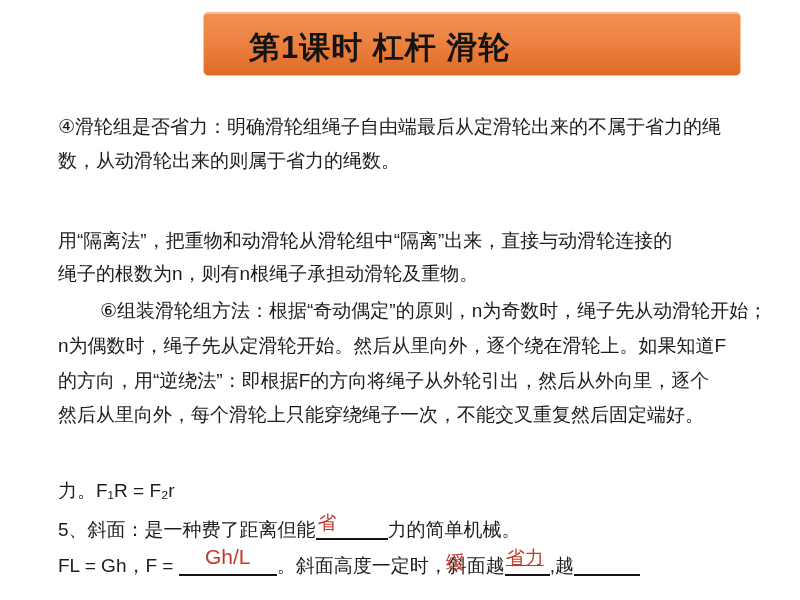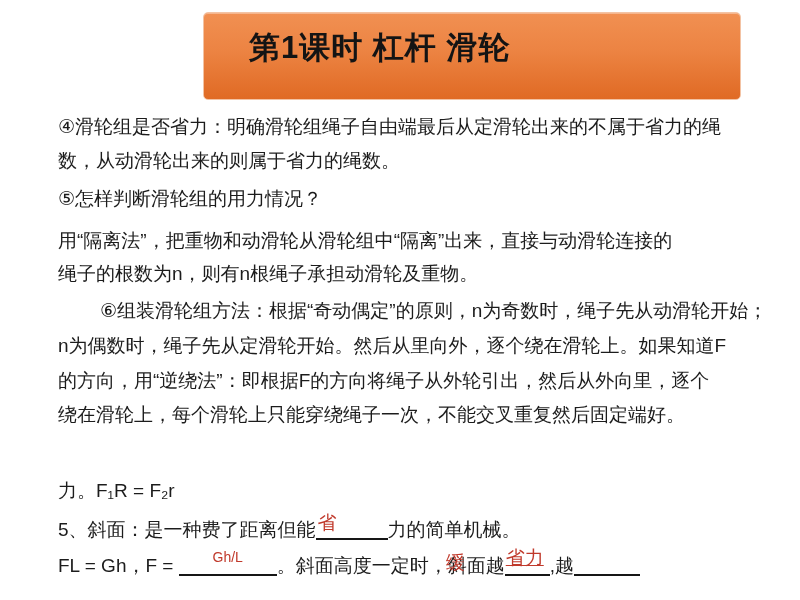--- a/index.html
+++ b/index.html
@@ -17,21 +17,21 @@
   .slide {
     position: absolute;
     inset: 0;
     background: #ffffff;
   }
   .banner {
     position: absolute;
     left: 203px;
     top: 12px;
     width: 538px;
-    height: 88px;
+    height: 64px;
     border-radius: 5px;
     background: linear-gradient(to bottom, #F19052 0%, #EC8342 45%, #E06A24 100%);
     border: 1px solid #F3C3A4;
     box-shadow: inset 0 1px 0 rgba(255,255,255,0.35);
     box-sizing: border-box;
   }
   .banner-title {
     font-size: 31px;
     font-weight: 700;
     color: #141414;
@@ -74,21 +74,21 @@
   }
   .answer-sheng {
     left: 2px;
     bottom: 2px;
     font-size: 19px;
   }
   .answer-ghl {
     left: 50%;
     transform: translateX(-50%);
     bottom: 4px;
-    font-size: 14px;
+    font-size: 21px;
   }
   .answer-shengli {
     left: 1px;
     bottom: 3px;
     font-size: 19px;
     text-decoration: underline;
   }
   .xmy {
     position: relative;
     display: inline-block;
@@ -120,29 +120,28 @@
 
   <div class="banner">
     <div class="banner-title">第1课时  杠杆  滑轮</div>
   </div>
 
   <div class="content">
 
     <div class="tline l1">④滑轮组是否省力：明确滑轮组绳子自由端最后从定滑轮出来的不属于省力的绳</div>
     <div class="tline l2">数，从动滑轮出来的则属于省力的绳数。</div>
 
-    <div class="tline l3">⑤怎样判断滑轮组的用力情况？</div>
 
     <div class="tline l4">用“隔离法”，把重物和动滑轮从滑轮组中“隔离”出来，直接与动滑轮连接的</div>
     <div class="tline l5">绳子的根数为n，则有n根绳子承担动滑轮及重物。</div>
 
     <div class="tline l6">⑥组装滑轮组方法：根据“奇动偶定”的原则，n为奇数时，绳子先从动滑轮开始；</div>
     <div class="tline l7">n为偶数时，绳子先从定滑轮开始。然后从里向外，逐个绕在滑轮上。如果知道F</div>
     <div class="tline l8">的方向，用“逆绕法”：即根据F的方向将绳子从外轮引出，然后从外向里，逐个</div>
-    <div class="tline l9">绕在滑轮上，每个滑轮上只能穿绕绳子一次，不能交叉重复然后固定端好。</div>
+    <div class="tline l9">然后从里向外，每个滑轮上只能穿绕绳子一次，不能交叉重复然后固定端好。</div>
 
     <div class="tline l11">力。F₁R = F₂r</div>
 
     <div class="tline l12">
       <span>5、斜面：是一种费了距离但能</span><span class="blank blank-l12"><span class="answer answer-sheng">省</span></span><span>力的简单机械。</span>
     </div>
 
     <div class="tline l13">
       <span>FL = Gh，F = </span><span class="blank blank-l13-1"><span class="answer answer-ghl">Gh/L</span></span><span>。斜面高度一定时，</span><span class="xmy"><span>斜面越</span><span class="answer answer-huan">缓</span></span><span class="blank blank-l13-2"><span class="answer answer-shengli">省力</span></span><span>,越</span><span class="blank blank-l13-3"></span>
     </div>

